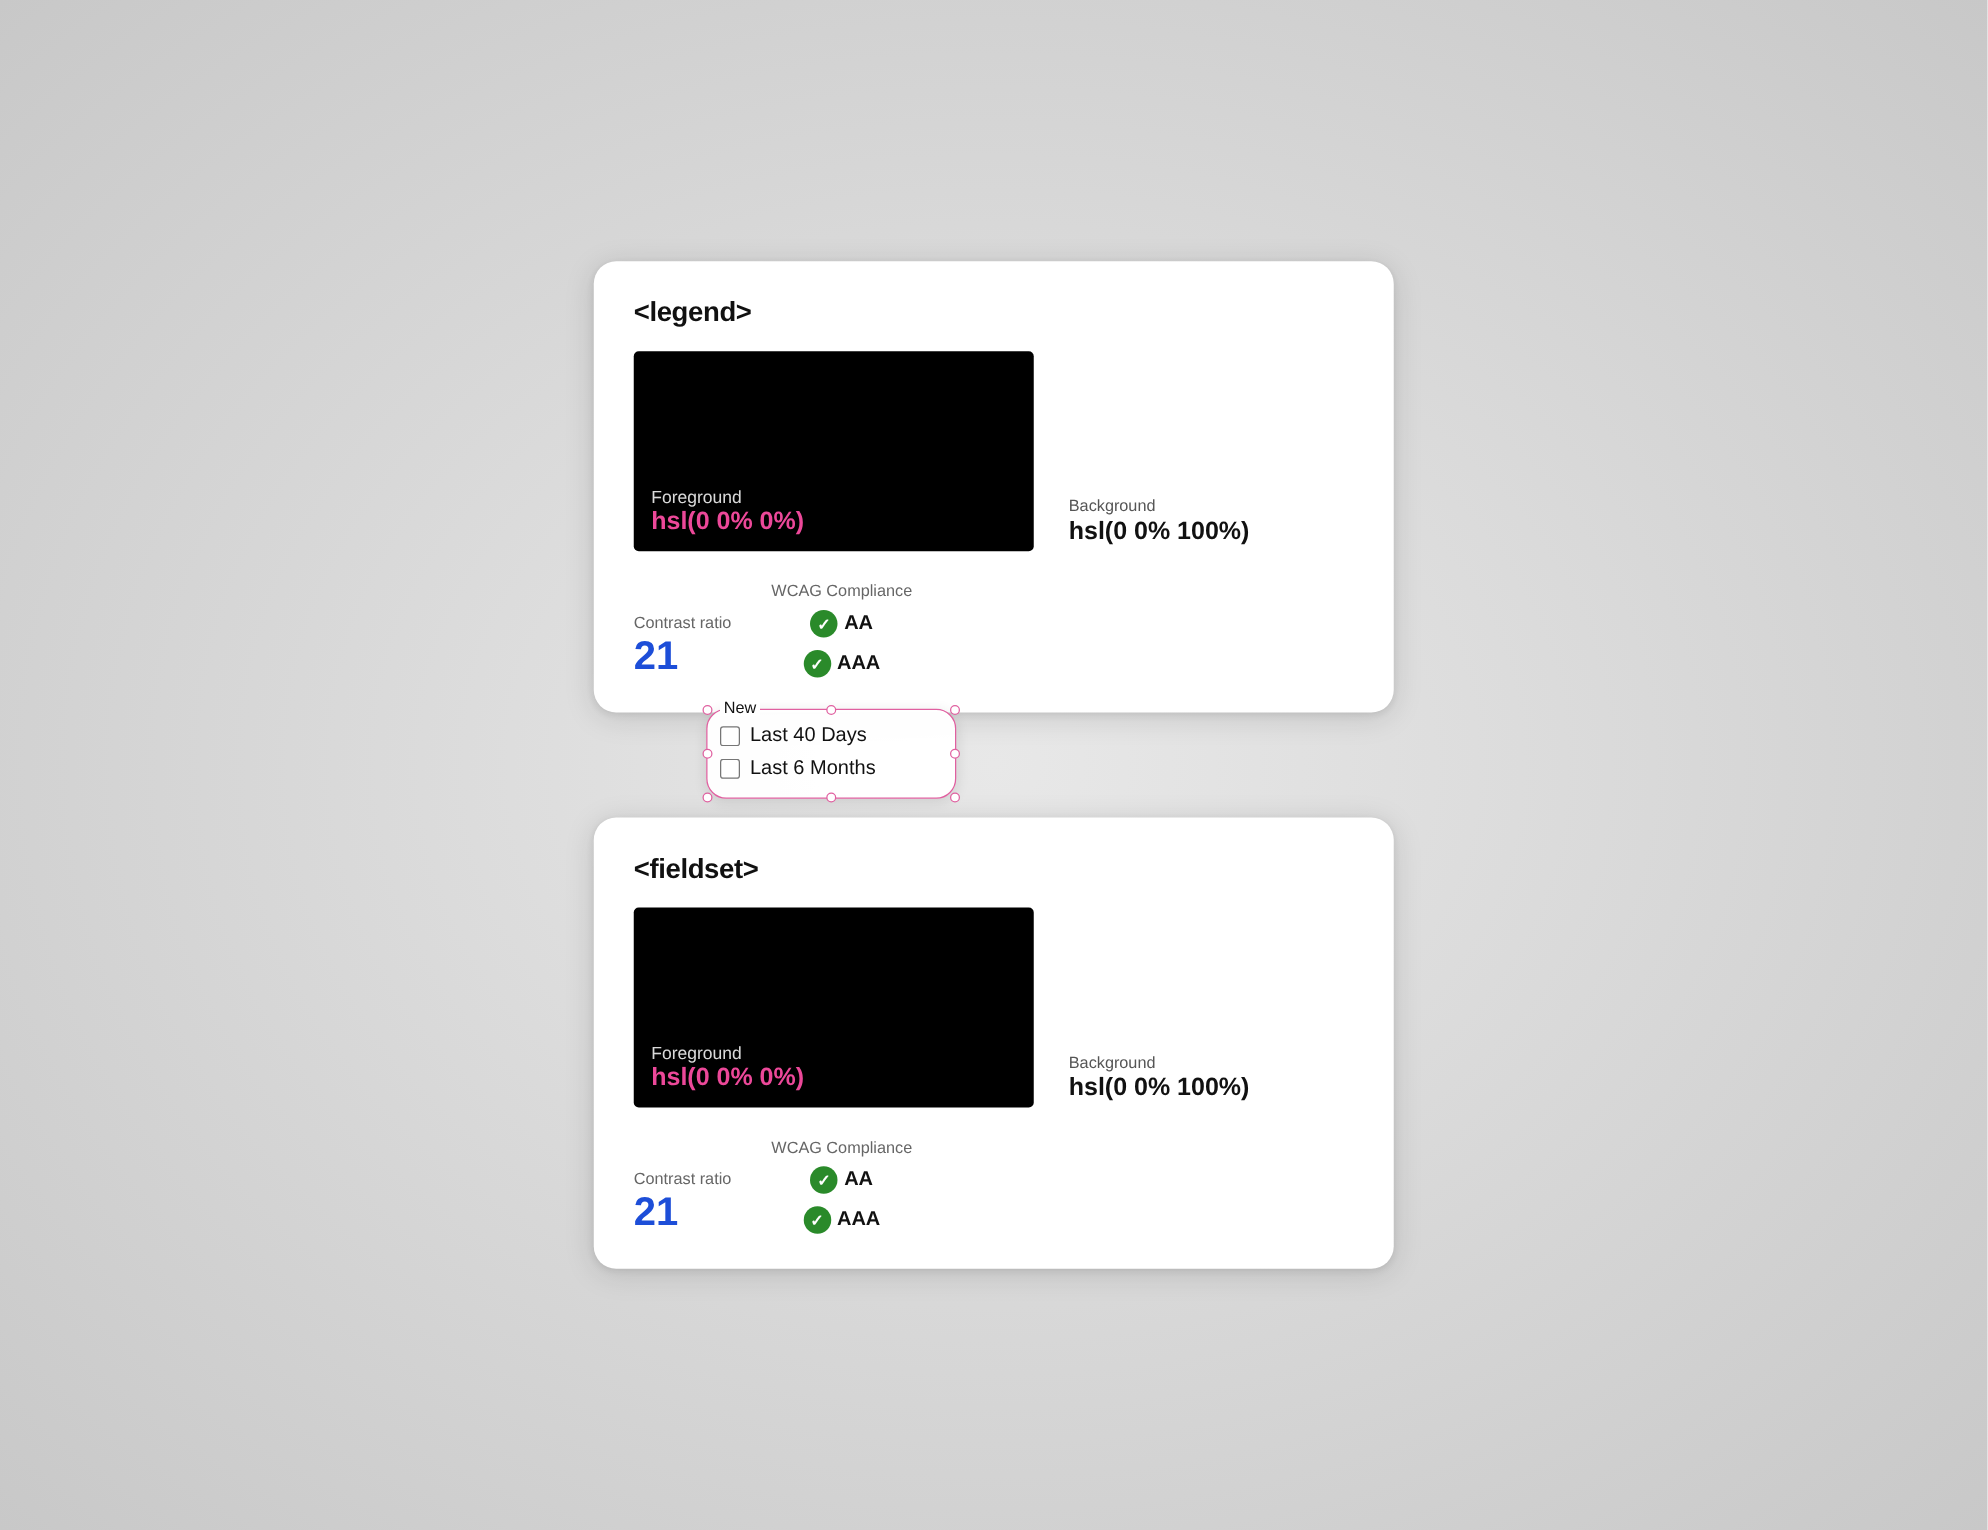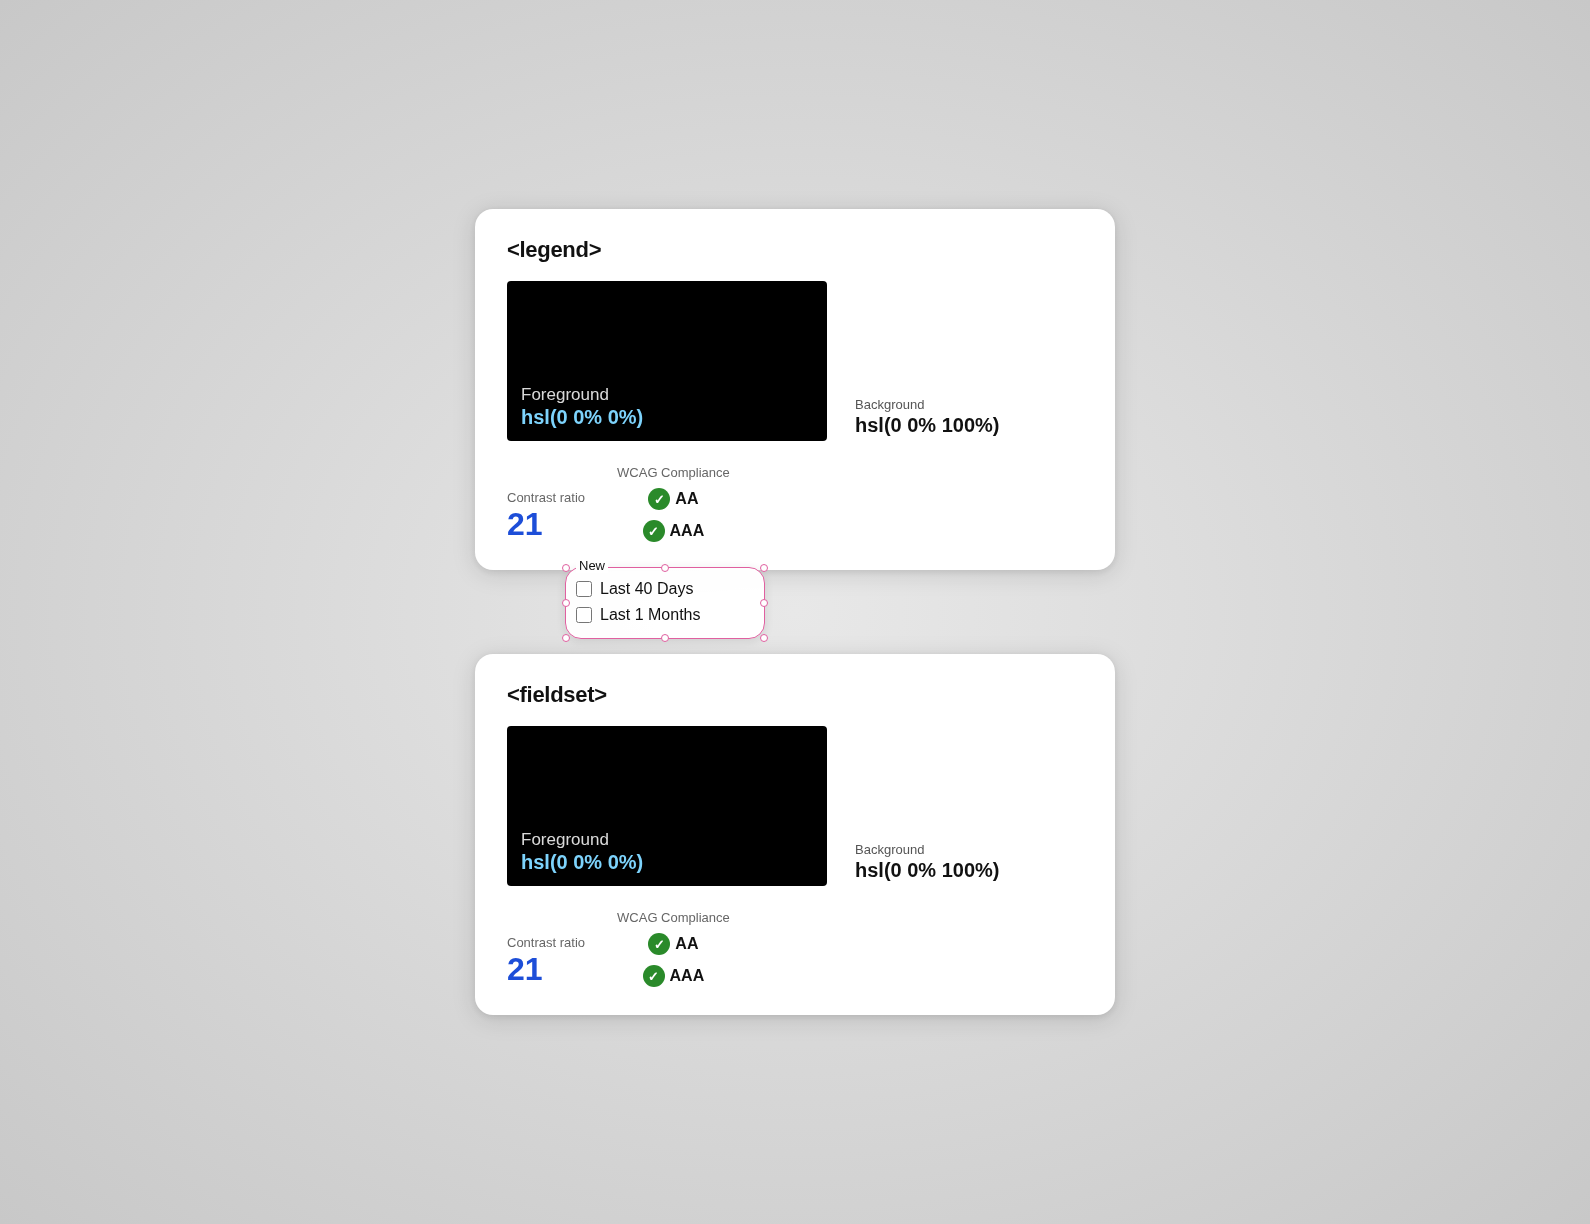--- a/index.html
+++ b/index.html
@@ -52,30 +52,30 @@
       margin-bottom: 0;
     }
 
     .color-preview-labels {
       position: absolute;
       bottom: 12px;
       left: 14px;
     }
 
     .color-label-small {
-      font-size: 17px;
+      font-size: 14px;
       color: #fff;
       opacity: 0.85;
       margin-bottom: 1px;
     }
 
     .color-label-large {
       font-size: 20px;
       font-weight: 600;
-      color: #7dd3fc;
+      color: #ec4899;
       text-align: center;
     }
 
     .card-preview-row {
       display: flex;
       flex-direction: row;
       align-items: flex-end;
       gap: 0;
       margin-bottom: 18px;
     }
@@ -299,21 +299,21 @@
         <div class="handle bm"></div>
 
         <div class="dropdown-legend-label">New</div>
 
         <div class="dropdown-option">
           <input type="checkbox" style="">
           <span>Last 40 Days</span>
         </div>
         <div class="dropdown-option">
           <input type="checkbox" style="">
-          <span>Last 1 Months</span>
+          <span>Last 6 Months</span>
         </div>
       </div>
     </div>
 
     <div class="spacer"></div>
 
     <div class="card">
       <div class="card-title">&lt;fieldset&gt;</div>
       <div class="card-preview-row">
         <div class="color-preview">

